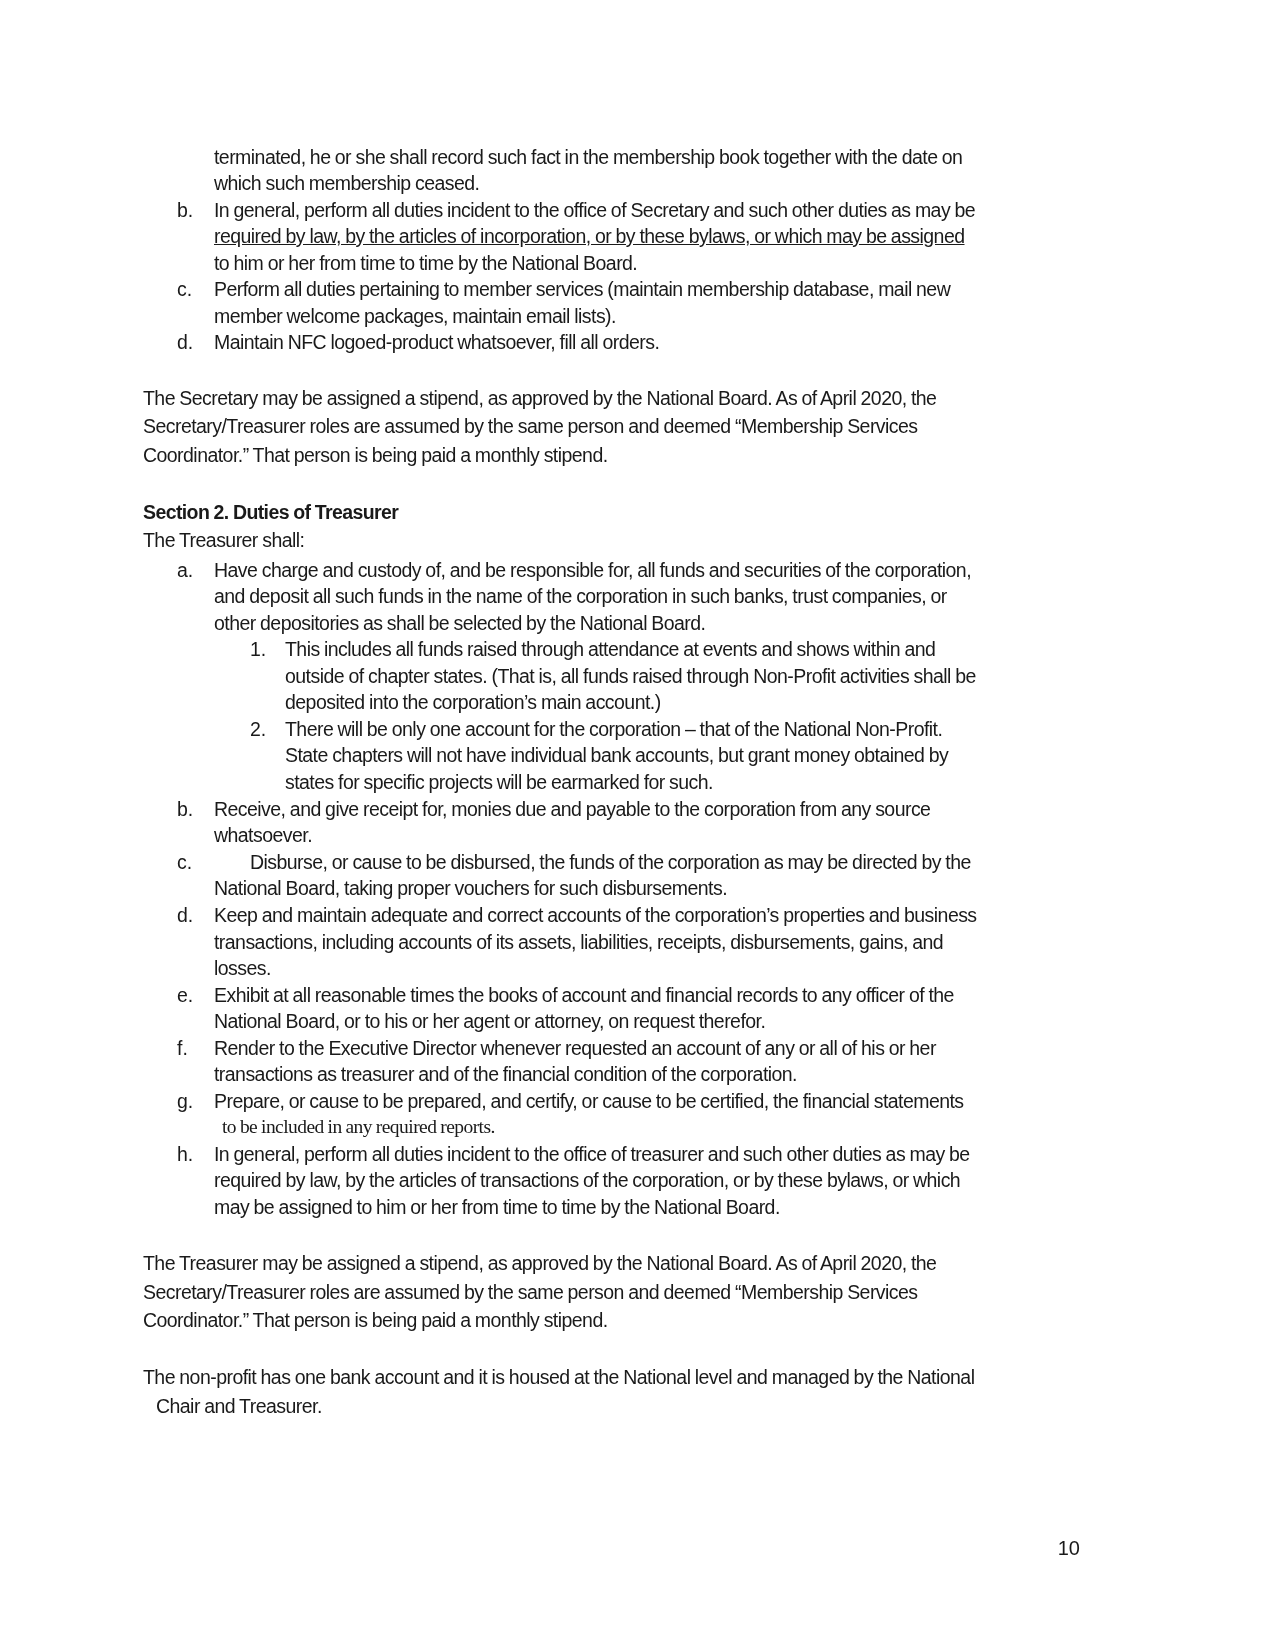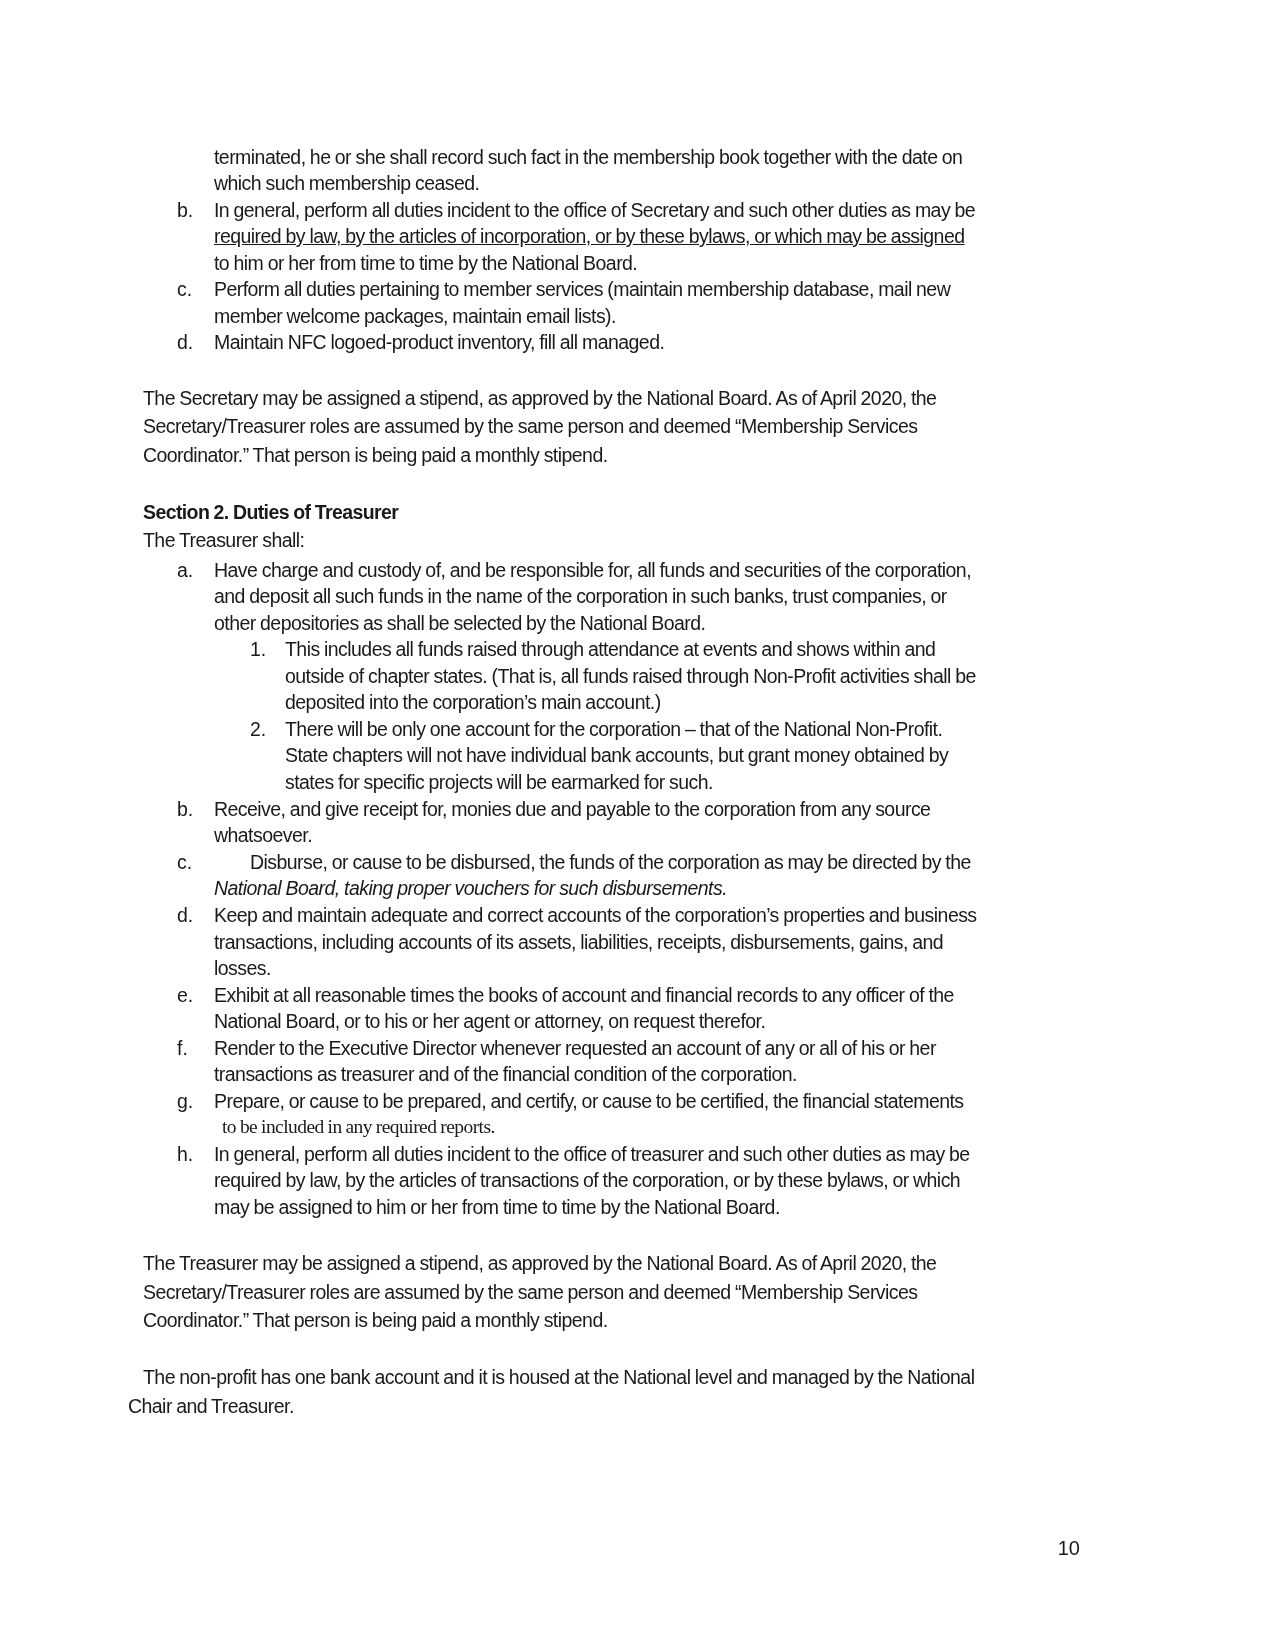--- a/index.html
+++ b/index.html
@@ -30,21 +30,21 @@
   </div>
 
   <div>
     <div class="marker" style="left:177px; top:276px;">c.</div>
     <div class="line" style="left:214px; top:276px;">Perform all duties pertaining to member services (maintain membership database, mail new</div>
     <div class="line" style="left:214px; top:303px;">member welcome packages, maintain email lists).</div>
   </div>
 
   <div>
     <div class="marker" style="left:177px; top:329px;">d.</div>
-    <div class="line" style="left:214px; top:329px;">Maintain NFC logoed-product inventory, fill all managed.</div>
+    <div class="line" style="left:214px; top:329px;">Maintain NFC logoed-product whatsoever, fill all orders.</div>
   </div>
 
   <div>
     <div class="line" style="left:143px; top:385px;">The Secretary may be assigned a stipend, as approved by the National Board.  As of April 2020, the</div>
     <div class="line" style="left:143px; top:413px;">Secretary/Treasurer roles are assumed by the same person and deemed “Membership Services</div>
     <div class="line" style="left:143px; top:442px;">Coordinator.” That person is being paid a monthly stipend.</div>
   </div>
 
   <div class="line bold" style="left:143px; top:499px;">Section 2. Duties of Treasurer</div>
   <div class="line" style="left:143px; top:527px;">The Treasurer shall:</div>
@@ -72,21 +72,21 @@
 
   <div>
     <div class="marker" style="left:177px; top:796px;">b.</div>
     <div class="line" style="left:214px; top:796px;">Receive, and give receipt for, monies due and payable to the corporation from any source</div>
     <div class="line" style="left:214px; top:822px;">whatsoever.</div>
   </div>
 
   <div>
     <div class="marker" style="left:177px; top:849px;">c.</div>
     <div class="line" style="left:214px; top:849px;margin-left:36px;">Disburse, or cause to be disbursed, the funds of the corporation as may be directed by the</div>
-    <div class="line" style="left:214px; top:875px;font-style:italic;">National Board, taking proper vouchers for such disbursements.</div>
+    <div class="line" style="left:214px; top:875px;">National Board, taking proper vouchers for such disbursements.</div>
   </div>
 
   <div>
     <div class="marker" style="left:177px; top:902px;">d.</div>
     <div class="line" style="left:214px; top:902px;">Keep and maintain adequate and correct accounts of the corporation’s properties and business</div>
     <div class="line" style="left:214px; top:929px;">transactions, including accounts of its assets, liabilities, receipts, disbursements, gains, and</div>
     <div class="line" style="left:214px; top:955px;">losses.</div>
   </div>
 
   <div>
@@ -115,17 +115,17 @@
   </div>
 
   <div>
     <div class="line" style="left:143px; top:1250px;">The Treasurer may be assigned a stipend, as approved by the National Board.  As of April 2020, the</div>
     <div class="line" style="left:143px; top:1279px;">Secretary/Treasurer roles are assumed by the same person and deemed “Membership Services</div>
     <div class="line" style="left:143px; top:1307px;">Coordinator.” That person is being paid a monthly stipend.</div>
   </div>
 
   <div>
     <div class="line" style="left:143px; top:1364px;">The non-profit has one bank account and it is housed at the National level and managed by the National</div>
-    <div class="line" style="left:128px; top:1393px;">Chair and Treasurer.</div>
+    <div class="line" style="left:156px; top:1393px;">Chair and Treasurer.</div>
   </div>
 
   <div class="pagenum">10</div>
 </div>
 
 </body></html>

